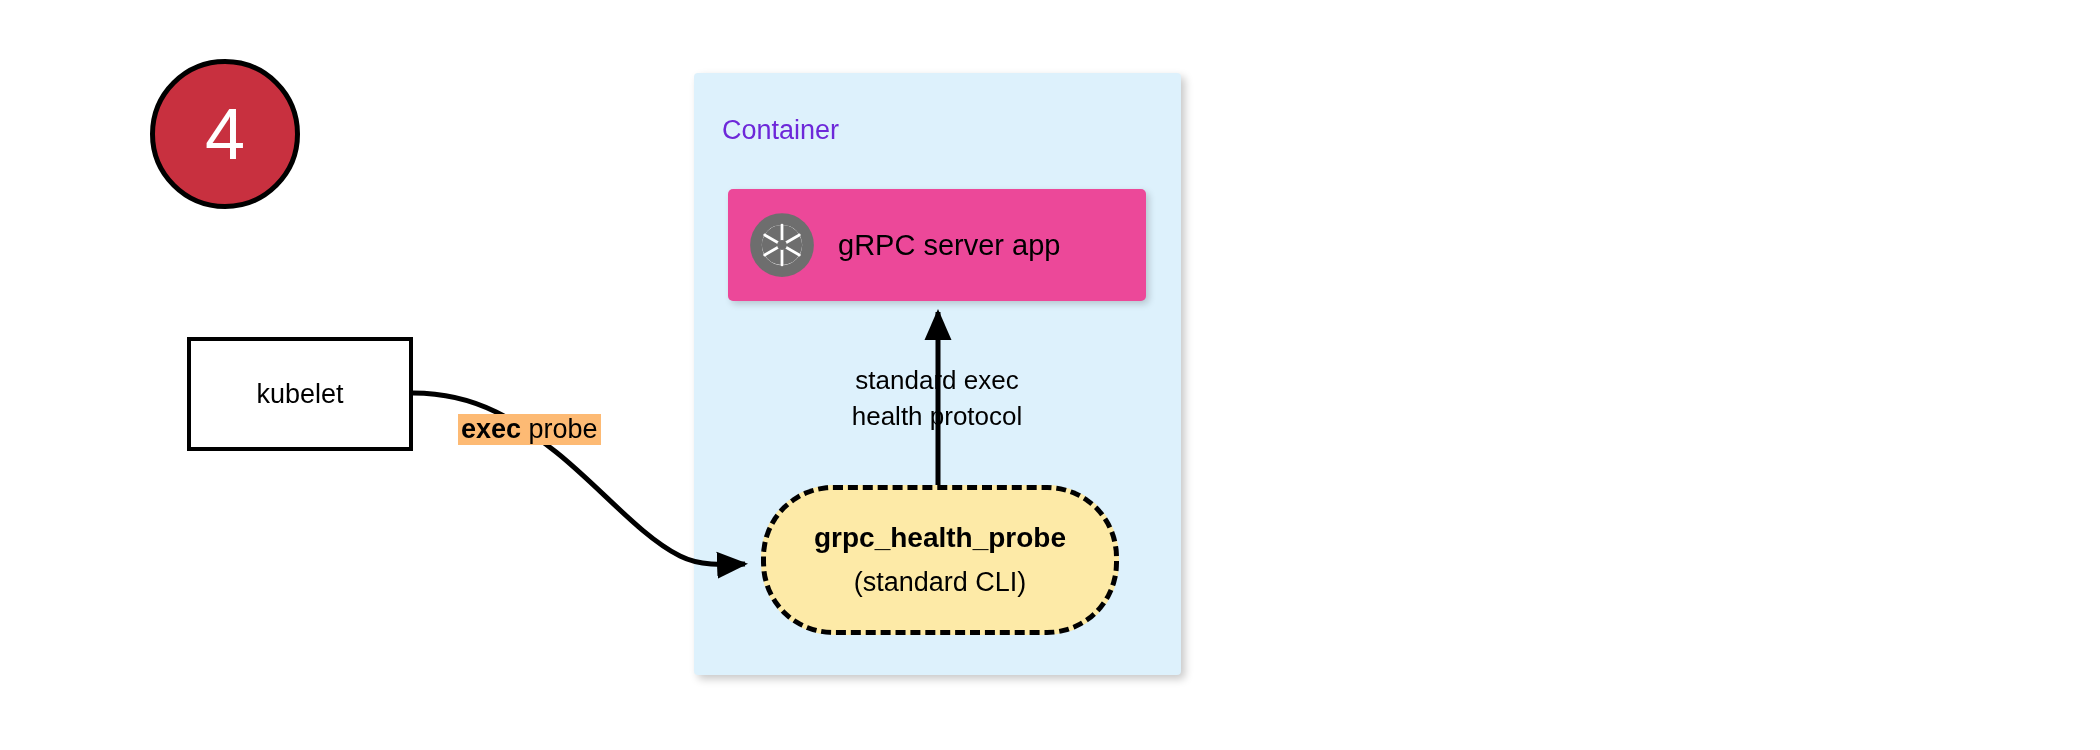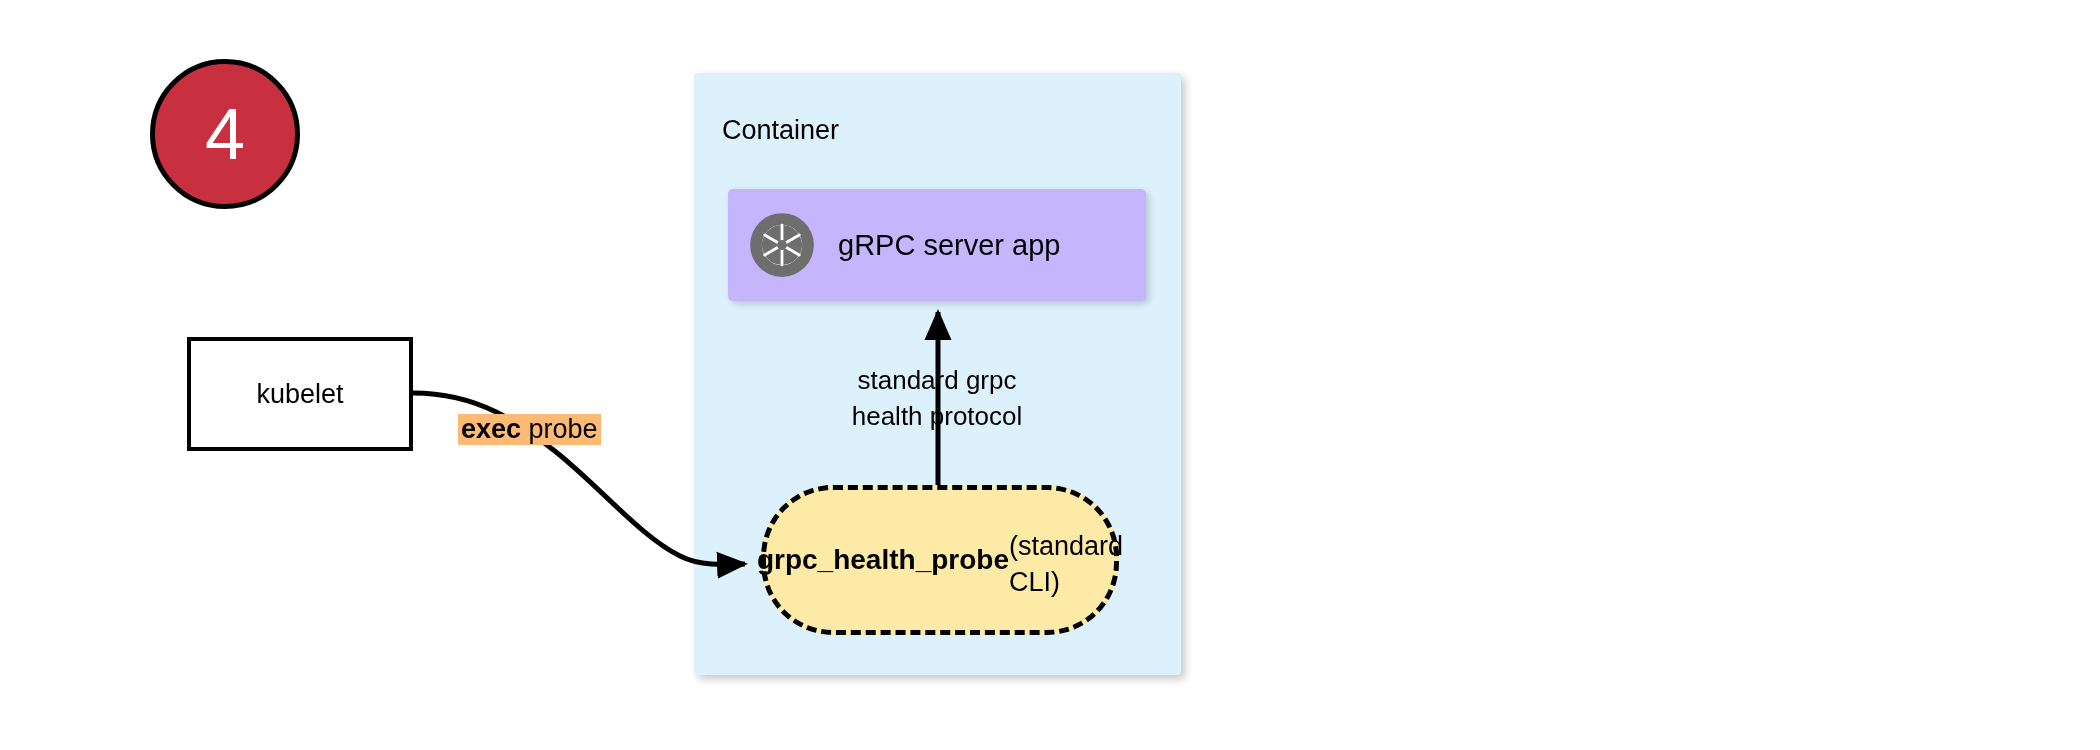--- a/index.html
+++ b/index.html
@@ -85,31 +85,31 @@
     background: #ddf1fc;
     border-radius: 4px;
     box-shadow: 4px 4px 9px rgba(0,0,0,0.22);
     z-index: 2;
   }
   .container-title {
     position: absolute;
     left: 28px;
     top: 42px;
     font-size: 27px;
-    color: #000000;
+    color: #6d28d9;
   }
 
   
   .grpc-server-card {
     position: absolute;
     left: 728px;
     top: 189px;
     width: 418px;
     height: 112px;
-    background: #c4b5fd;
+    background: #ec4899;
     border-radius: 5px;
     box-shadow: 3px 3px 7px rgba(0,0,0,0.18);
     display: flex;
     align-items: center;
     z-index: 4;
   }
   .aperture-icon {
     margin-left: 20px;
     width: 68px;
     height: 68px;
@@ -140,21 +140,21 @@
     position: absolute;
     left: 761px;
     top: 485px;
     width: 358px;
     height: 150px;
     background: #fdeaa7;
     border: 5px dashed #000000;
     border-radius: 72px;
     box-sizing: border-box;
     display: flex;
-    flex-direction: row;
+    flex-direction: column;
     align-items: center;
     justify-content: center;
     z-index: 5;
   }
   .health-probe-title {
     font-size: 28px;
     font-weight: 700;
     color: #000000;
     line-height: 36px;
   }
@@ -234,21 +234,21 @@
         <line x1="32" y1="32" x2="32" y2="50.8"></line>
         <line x1="32" y1="32" x2="15.7" y2="41.4"></line>
         <line x1="32" y1="32" x2="15.7" y2="22.6"></line>
       </g>
       <circle cx="32" cy="32" r="4.6" fill="#6e6e6e"></circle>
     </svg>
     <span class="grpc-server-label">gRPC server app</span>
   </div>
 
   <div class="protocol-label">
-    <div>standard grpc</div>
+    <div>standard exec</div>
     <div>health protocol</div>
   </div>
 
   <div class="health-probe-pill">
     <span class="health-probe-title">grpc_health_probe</span>
     <span class="health-probe-subtitle">(standard CLI)</span>
   </div>
 
   <div class="exec-probe-label"><b>exec</b><span> probe</span></div>
 

